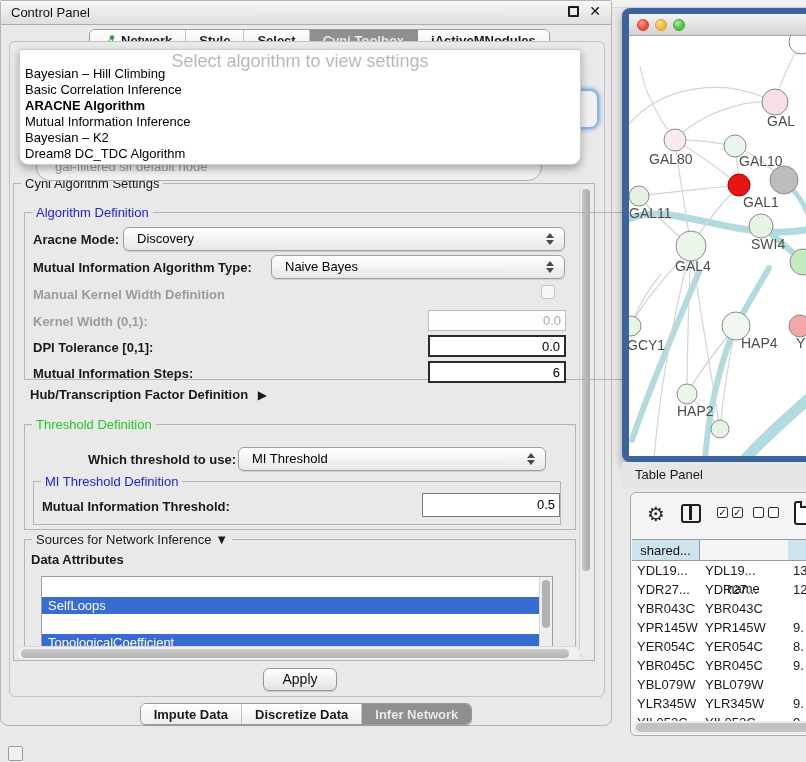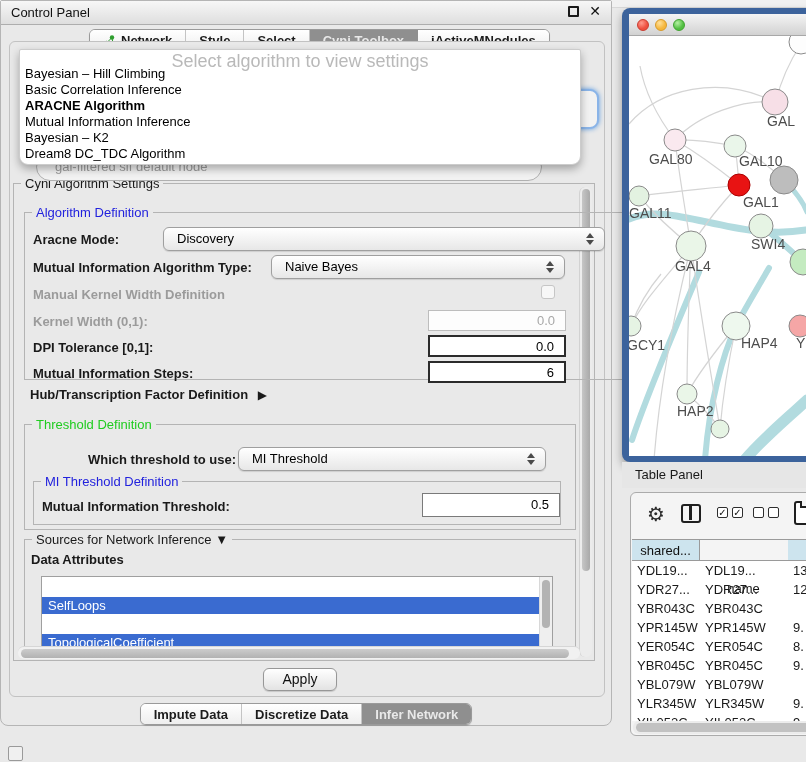--- a/index.html
+++ b/index.html
@@ -68,21 +68,21 @@
   .combo { position:absolute; height:24px; border:1px solid #9f9f9f; border-radius:6px;
     background:linear-gradient(#ffffff,#e7e7e7); box-shadow:0 1px 1px rgba(0,0,0,.12);
     font-size:13px; line-height:22px; padding-left:13px; color:#000; }
   .combo .arrows { position:absolute; right:9px; top:4px; width:9px; height:14px; }
   .combo .arrows i { position:absolute; left:0; width:0; height:0;
     border-left:4.5px solid transparent; border-right:4.5px solid transparent; }
   .combo .arrows .up { top:1px; border-bottom:5px solid #4a4a4a; }
   .combo .arrows .down { bottom:1px; border-top:5px solid #4a4a4a; }
 
   .tfield { position:absolute; background:#ffffff; font-size:13px; text-align:right;
-    padding:0 10px; line-height:19px; }
+    padding:0 4px; line-height:19px; }
   .tfield.strong { border:2px solid #2b2b2b; color:#000; }
   .tfield.dis { border:1px solid #bdbdbd; color:#a8a8a8; background:#fdfdfd; }
   .tfield.mid { border:1.5px solid #7a7a7a; color:#000; }
 
   .checkbox { position:absolute; width:14px; height:14px; border:1px solid #c6c6c6;
     border-radius:3px; background:#f7f7f7; }
 
   
   .vscroll { position:absolute; background:#ececec; border-left:1px solid #d2d2d2; border-radius:6px; }
   .vscroll .thumb { position:absolute; left:2px; width:8px; border-radius:5px;
@@ -213,21 +213,21 @@
     <span class="group-title">Cyni Algorithm Settings</span>
 
     <div class="vscroll" style="right:2px; top:3px; width:13px; height:470px;">
       <div class="thumb" style="top:2px; height:382px;"></div>
     </div>
 
     <div class="group" style="left:10px; top:28px; width:667px; height:168px;">
       <span class="group-title blue">Algorithm Definition</span>
 
       <span class="lbl" style="left:8px; top:19px;">Aracne Mode:</span>
-      <div class="combo" style="left:98px; top:14px; width:442px;margin-left:40px;">
+      <div class="combo" style="left:98px; top:14px; width:442px;">
         <span>Discovery</span>
         <span class="arrows">
             <i class="up"></i>
             <i class="down"></i>
           </span>
       </div>
 
       <span class="lbl" style="left:8px; top:47px;">Mutual Information Algorithm Type:</span>
       <div class="combo" style="left:246px; top:42px; width:294px;">
         <span>Naive Bayes</span>

